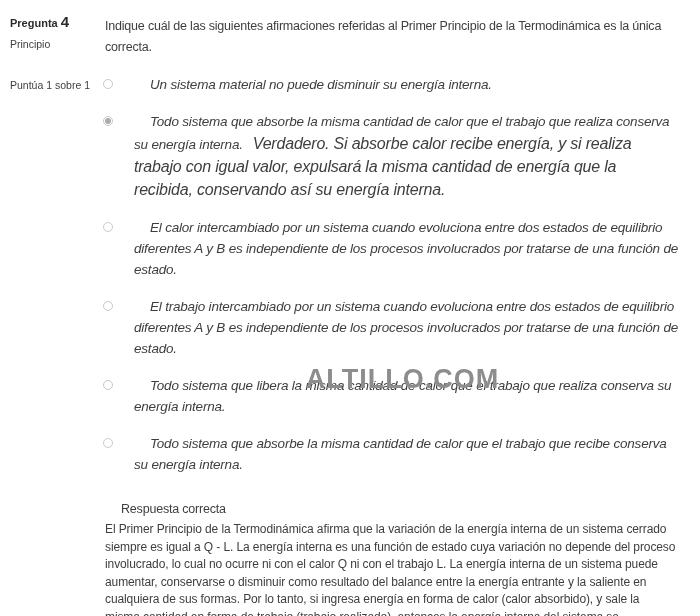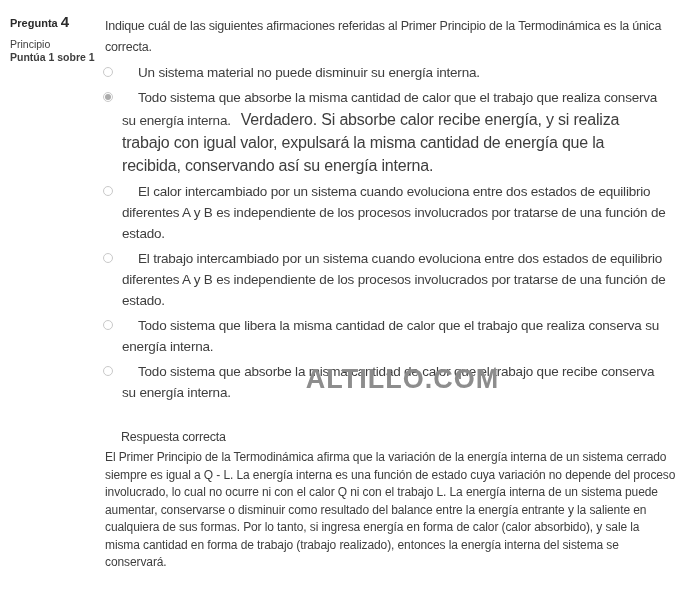--- a/index.html
+++ b/index.html
@@ -35,23 +35,22 @@
     font-size: 15px;
     font-weight: bold;
   }
   .meta-status {
     font-size: 10.5px;
     margin-top: 8px;
     line-height: 13px;
   }
   .meta-points {
     font-size: 10.5px;
-    margin-top: 0;
+    margin-top: 28px;
     line-height: 13px;
-    font-weight: bold;
   }
   
   .main-col {
     flex: 1;
     position: relative;
   }
   .question-text {
     margin: 1px 0 0 0;
     font-size: 12.5px;
     letter-spacing: -0.2px;
@@ -65,26 +64,27 @@
     line-height: 20px;
   }
   .options { margin-top: 0; }
   .option {
     position: relative;
     padding-left: 15px;
     margin-left: -2px;
     margin-bottom: 3px;
   }
   .option-text {
-    margin: 4px;
+    margin: 16px;
     font-size: 13.5px;
     letter-spacing: -0.2px;
     line-height: 21px;
     max-width: 545px;
     text-indent: 16px;
+    font-style: italic;
   }
   .option-feedback {
     font-size: 16px;
     line-height: 23px;
     margin-left: 10px;
   }
   .radio {
     position: absolute;
     left: 0;
     top: 5px;

